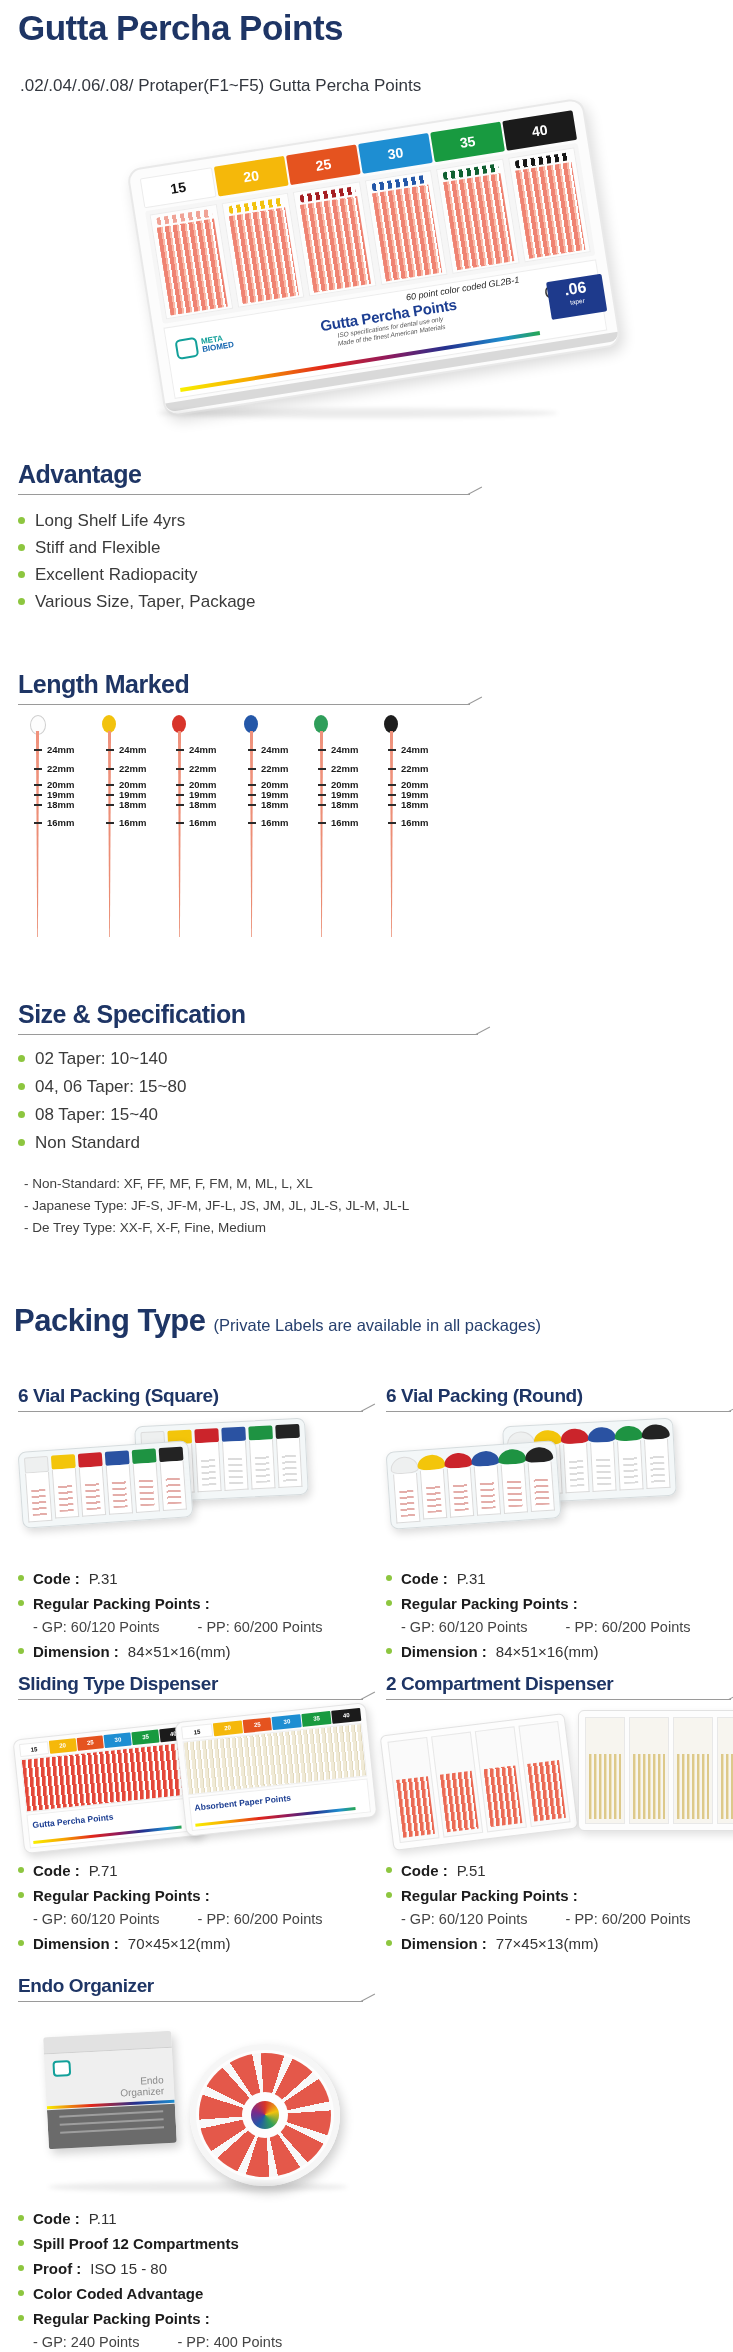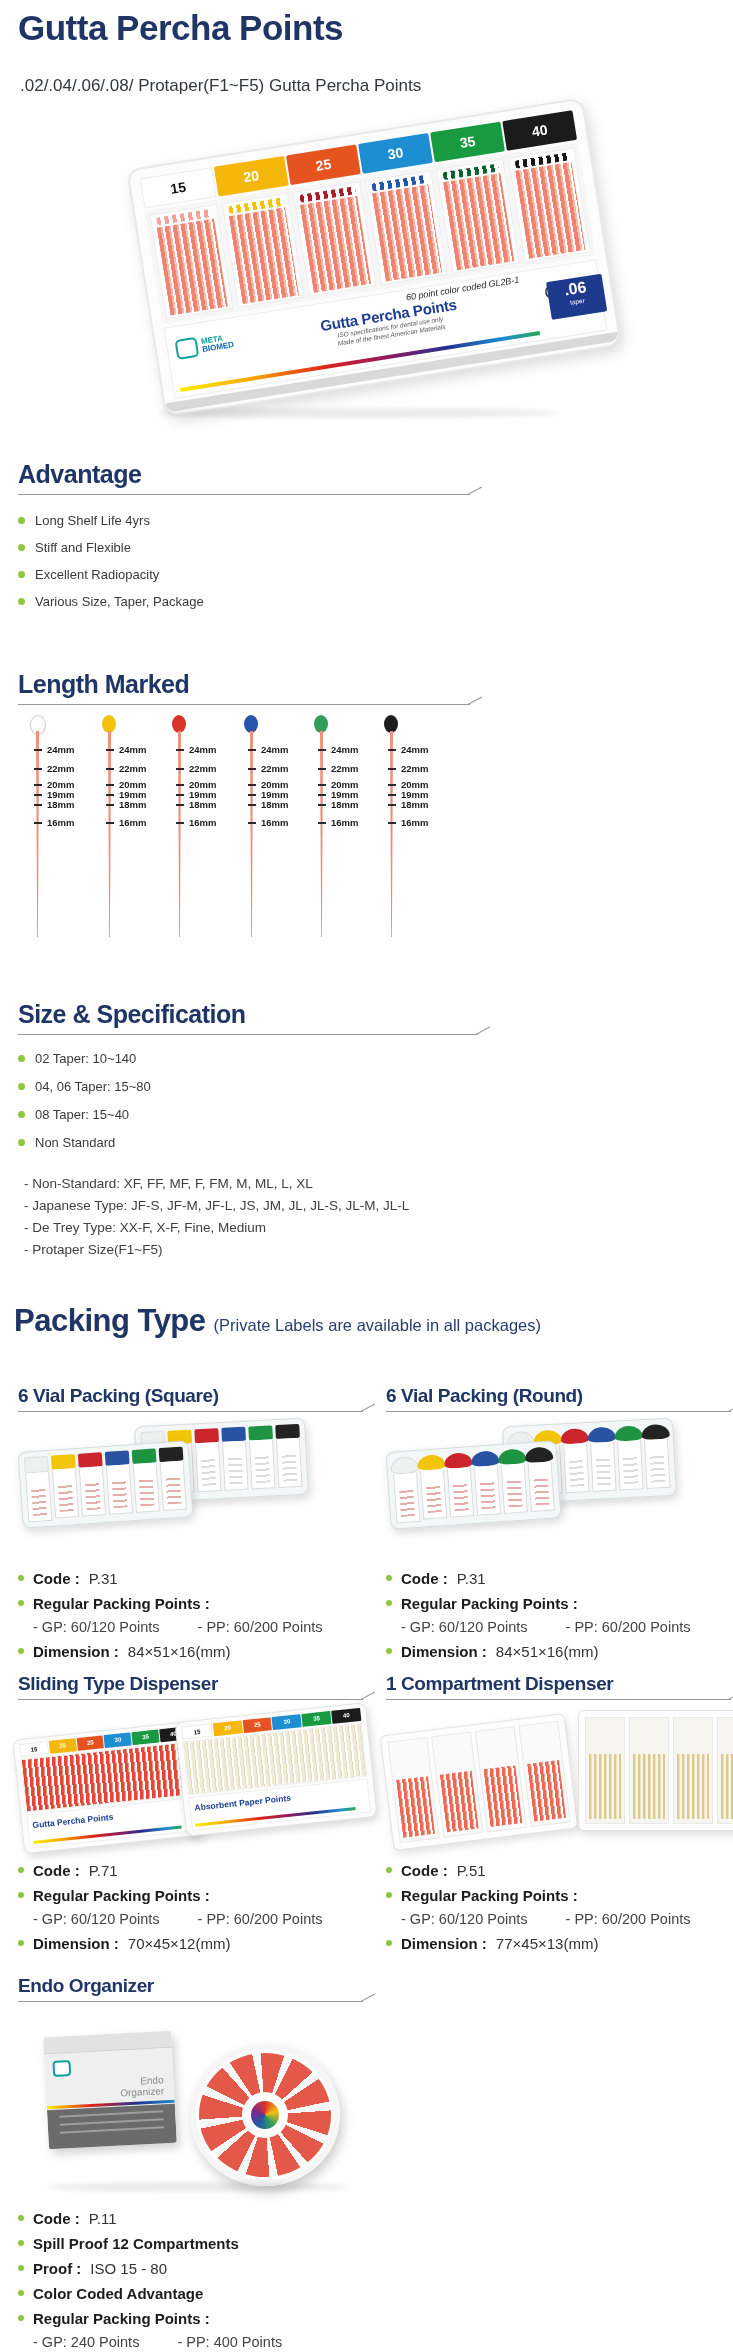--- a/index.html
+++ b/index.html
@@ -8,21 +8,21 @@
   
   .pg-title{position:absolute;left:18px;top:8px;font-size:35px;font-weight:bold;color:#1e3565;letter-spacing:-0.5px;}
   .pg-sub{position:absolute;left:20px;top:76px;font-size:17px;color:#33373f;}
   .sec{position:absolute;left:18px;}
   .sec h2{margin:0 0 5px 0;font-size:25px;font-weight:bold;color:#1e3565;letter-spacing:-0.5px;}
   .uline{position:relative;height:1px;background:#9a9a9a;}
   .uline::after{content:"";position:absolute;right:-14px;bottom:0;width:16px;height:1px;background:#9a9a9a;
                 transform:rotate(-28deg);transform-origin:left bottom;}
   
   ul.blist{list-style:none;margin:12px 0 0 0;padding:0;}
-  ul.blist li{display:flex;align-items:flex-start;gap:10px;font-size:13px;line-height:27px;color:#3a3a3a;}
+  ul.blist li{display:flex;align-items:flex-start;gap:10px;font-size:17px;line-height:27px;color:#3a3a3a;}
   .dot{flex:none;width:7px;height:7px;border-radius:50%;background:#8dc63f;margin-top:10px;}
   .subitems{margin:16px 0 0 6px;}
   .subitems div{font-size:13.5px;line-height:22px;color:#3f3f3f;}
   
   .hero{position:absolute;left:118px;top:90px;width:505px;height:350px;}
   .hero-box{position:absolute;left:25px;top:42px;width:438px;height:238px;transform:rotate(-9deg);
             background:#fcfcfc;border:2px solid #e9e9e9;border-radius:14px;
             box-shadow:3px 6px 14px rgba(0,0,0,.14);padding:9px 10px 0;}
   .hero-tabs{display:flex;gap:2px;height:30px;}
   .htab{flex:1;text-align:center;line-height:30px;font-size:14px;font-weight:bold;color:#fff;border-radius:2px;}
@@ -423,21 +423,20 @@
         </li>
         <li style="line-height:28px;">
           <i class="dot"></i>
           <span>Non Standard</span>
         </li>
       </ul>
     <div class="subitems">
         <div>- Non-Standard: XF, FF, MF, F, FM, M, ML, L, XL</div>
         <div>- Japanese Type: JF-S, JF-M, JF-L, JS, JM, JL, JL-S, JL-M, JL-L</div>
         <div>- De Trey Type: XX-F, X-F, Fine, Medium</div>
-        <div>- Protaper Size(F1~F5)</div>
       </div>
   </div>
 
   <div class="pack-h">
     <span class="big">Packing Type</span><span class="note">(Private Labels are available in all packages)</span>
   </div>
 
   <div class="card" style="left:18px;top:1385px;">
     <h3>6 Vial Packing (Square)</h3>
     <div class="uline"></div>
@@ -647,21 +646,21 @@
         </div>
       <div class="drow">
           <i class="dot"></i>
           <span class="lb">Dimension :</span>
           <span>70×45×12(mm)</span>
         </div>
     </div>
   </div>
 
   <div class="card" style="left:386px;top:1673px;">
-    <h3>1 Compartment Dispenser</h3>
+    <h3>2 Compartment Dispenser</h3>
     <div class="uline"></div>
     <div class="photo" style="height:142px;">
       <div class="tray" style="left:0;top:16px;transform:rotate(-7deg);">
         <div class="cell"></div>
         <div class="cell"></div>
         <div class="cell"></div>
         <div class="cell"></div>
       </div>
       <div class="tray cream" style="left:192px;top:2px;">
         <div class="cell"></div>

